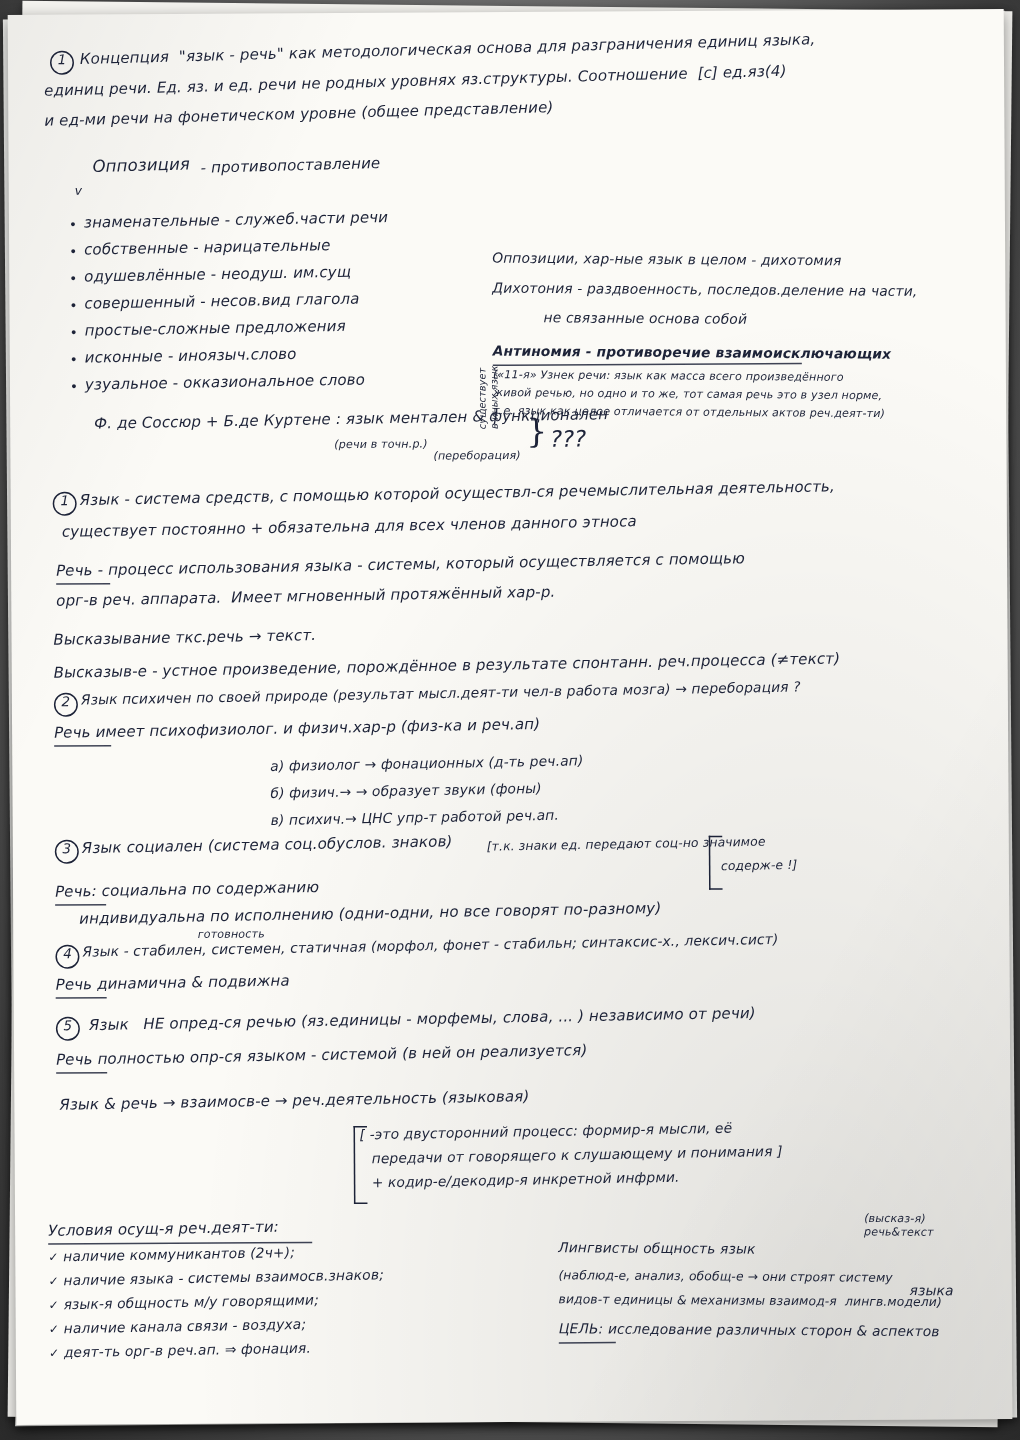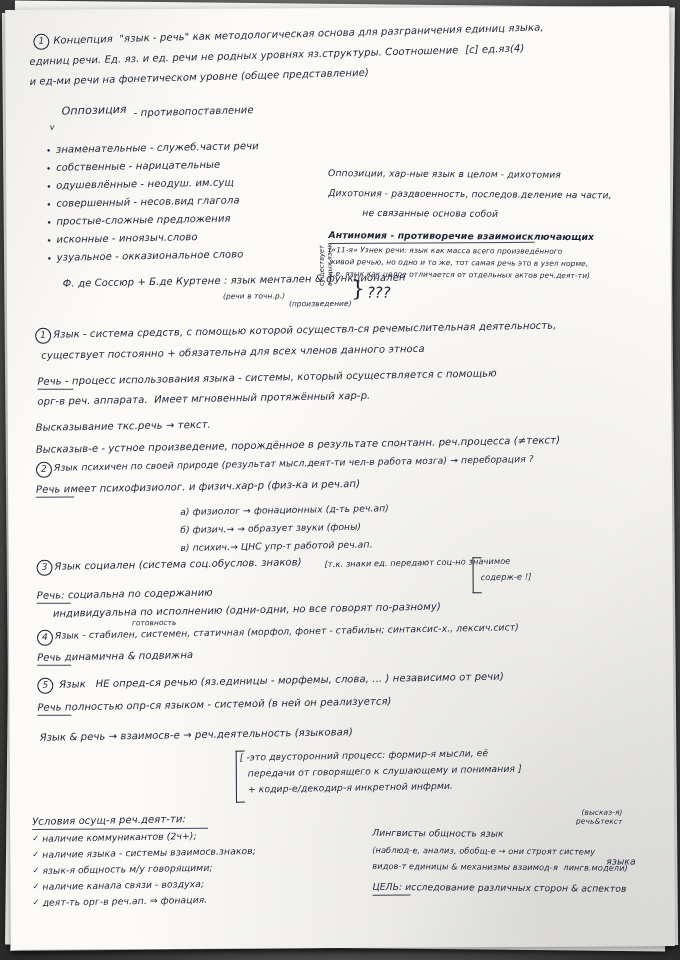--- a/index.html
+++ b/index.html
@@ -185,21 +185,21 @@
       <div class="hw s10 b rot-s3" style="left:322px; top:222px;">Антиномия - противоречие взаимоисключающих</div>
       <div class="rule" style="left:322px; top:235px; width:206px;"></div>
       <div class="hw s8 rot-s3" style="left:322px; top:238px;">(«11-я» Узнек речи: язык как масса всего произведённого</div>
       <div class="hw s8 rot-s3" style="left:322px; top:250px;">живой речью, но одно и то же, тот самая речь это в узел норме,</div>
       <div class="hw s8 rot-s3" style="left:322px; top:262px;">т.е. язык как целое отличается от отдельных актов реч.деят-ти)</div>
       <div class="vert" style="left:312px; top:278px;">существует
 в иных язык</div>
 
       <div class="hw s11 rot-s2" style="left:56px; top:268px;">Ф. де Соссюр + Б.де Куртене : язык ментален &amp; функционален</div>
       <div class="hw s8" style="left:216px; top:284px;">(речи в точн.р.)</div>
-      <div class="hw s8" style="left:282px; top:292px;">(произведение)</div>
+      <div class="hw s8" style="left:282px; top:292px;">(переборация)</div>
       <div class="brace" style="left:344px; top:268px;">}</div>
       <div class="qmark" style="left:360px; top:276px;">???</div>
 
       <div class="num" style="left:28px; top:318px;">1</div>
       <div class="hw s11 rot-s2" style="left:46px; top:319px;">Язык - система средств, с помощью которой осуществл-ся речемыслительная деятельность,</div>
       <div class="hw s11 rot-s2" style="left:34px; top:340px;">существует постоянно + обязательна для всех членов данного этноса</div>
       <div class="hw s11 rot-s2" style="left:30px; top:366px;">Речь - процесс использования языка - системы, который осуществляется с помощью</div>
       <div class="rule" style="left:30px; top:379px; width:36px;"></div>
       <div class="hw s11 rot-s2" style="left:30px; top:386px;">орг-в реч. аппарата.  Имеет мгновенный протяжённый хар-р.</div>
       <div class="hw s11 rot-s2" style="left:28px; top:412px;">Высказывание ткс.речь → текст.</div>
@@ -244,21 +244,21 @@
       <div class="hw s9" style="left:22px; top:840px;">✓</div>
       <div class="hw s10 rot-s2" style="left:32px; top:840px;">наличие языка - системы взаимосв.знаков;</div>
       <div class="hw s9" style="left:22px; top:856px;">✓</div>
       <div class="hw s10 rot-s2" style="left:32px; top:856px;">язык-я общность м/у говорящими;</div>
       <div class="hw s9" style="left:22px; top:872px;">✓</div>
       <div class="hw s10 rot-s2" style="left:32px; top:872px;">наличие канала связи - воздуха;</div>
       <div class="hw s9" style="left:22px; top:888px;">✓</div>
       <div class="hw s10 rot-s2" style="left:32px; top:888px;">деят-ть орг-в реч.ап. ⇒ фонация.</div>
 
       <div class="hw s10 rot-s3" style="left:362px; top:820px;">Лингвисты общность язык</div>
-      <div class="hw s8 rot-s3" style="left:566px; top:802px;text-align:right;">(высказ-я)
+      <div class="hw s8 rot-s3" style="left:566px; top:802px;">(высказ-я)
 речь&amp;текст</div>
       <div class="hw s9 rot-s3" style="left:362px; top:838px;">(наблюд-е, анализ, обобщ-е → они строят систему</div>
       <div class="hw s9 rot-s3" style="left:362px; top:854px;">видов-т единицы &amp; механизмы взаимод-я  лингв.модели)</div>
       <div class="hw s10 rot-s3" style="left:362px; top:874px;">ЦЕЛЬ: исследование различных сторон &amp; аспектов</div>
       <div class="rule" style="left:362px; top:887px; width:38px;"></div>
       <div class="hw s10 rot-s3" style="left:596px; top:850px;">языка</div>
 
       <div class="bracketbox" style="left:226px; top:742px; width:8px; height:50px;"></div>
 
       <div class="bracketbox" style="left:464px; top:550px; width:8px; height:34px;"></div>

